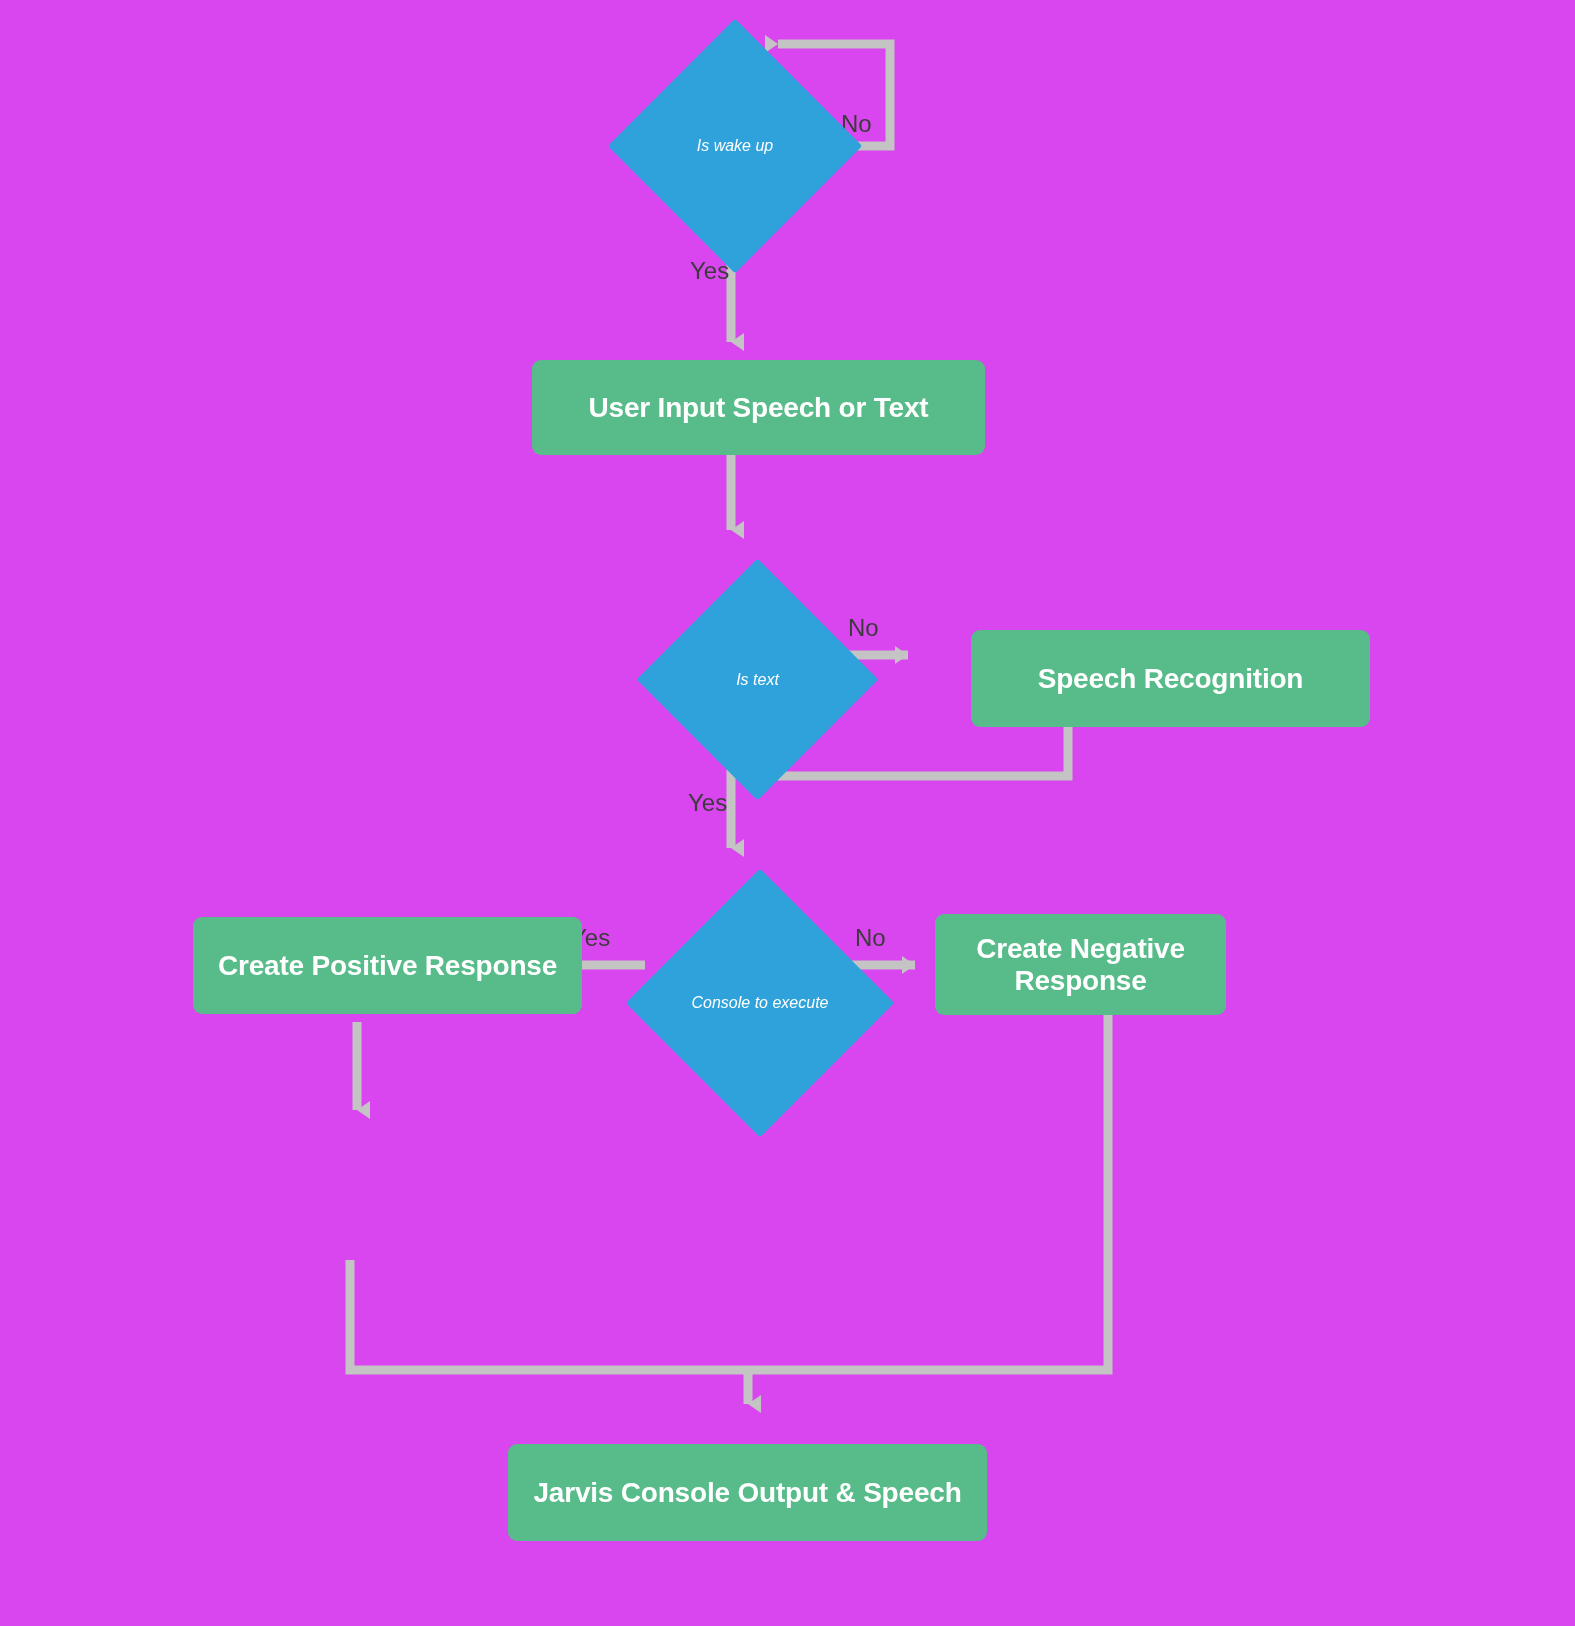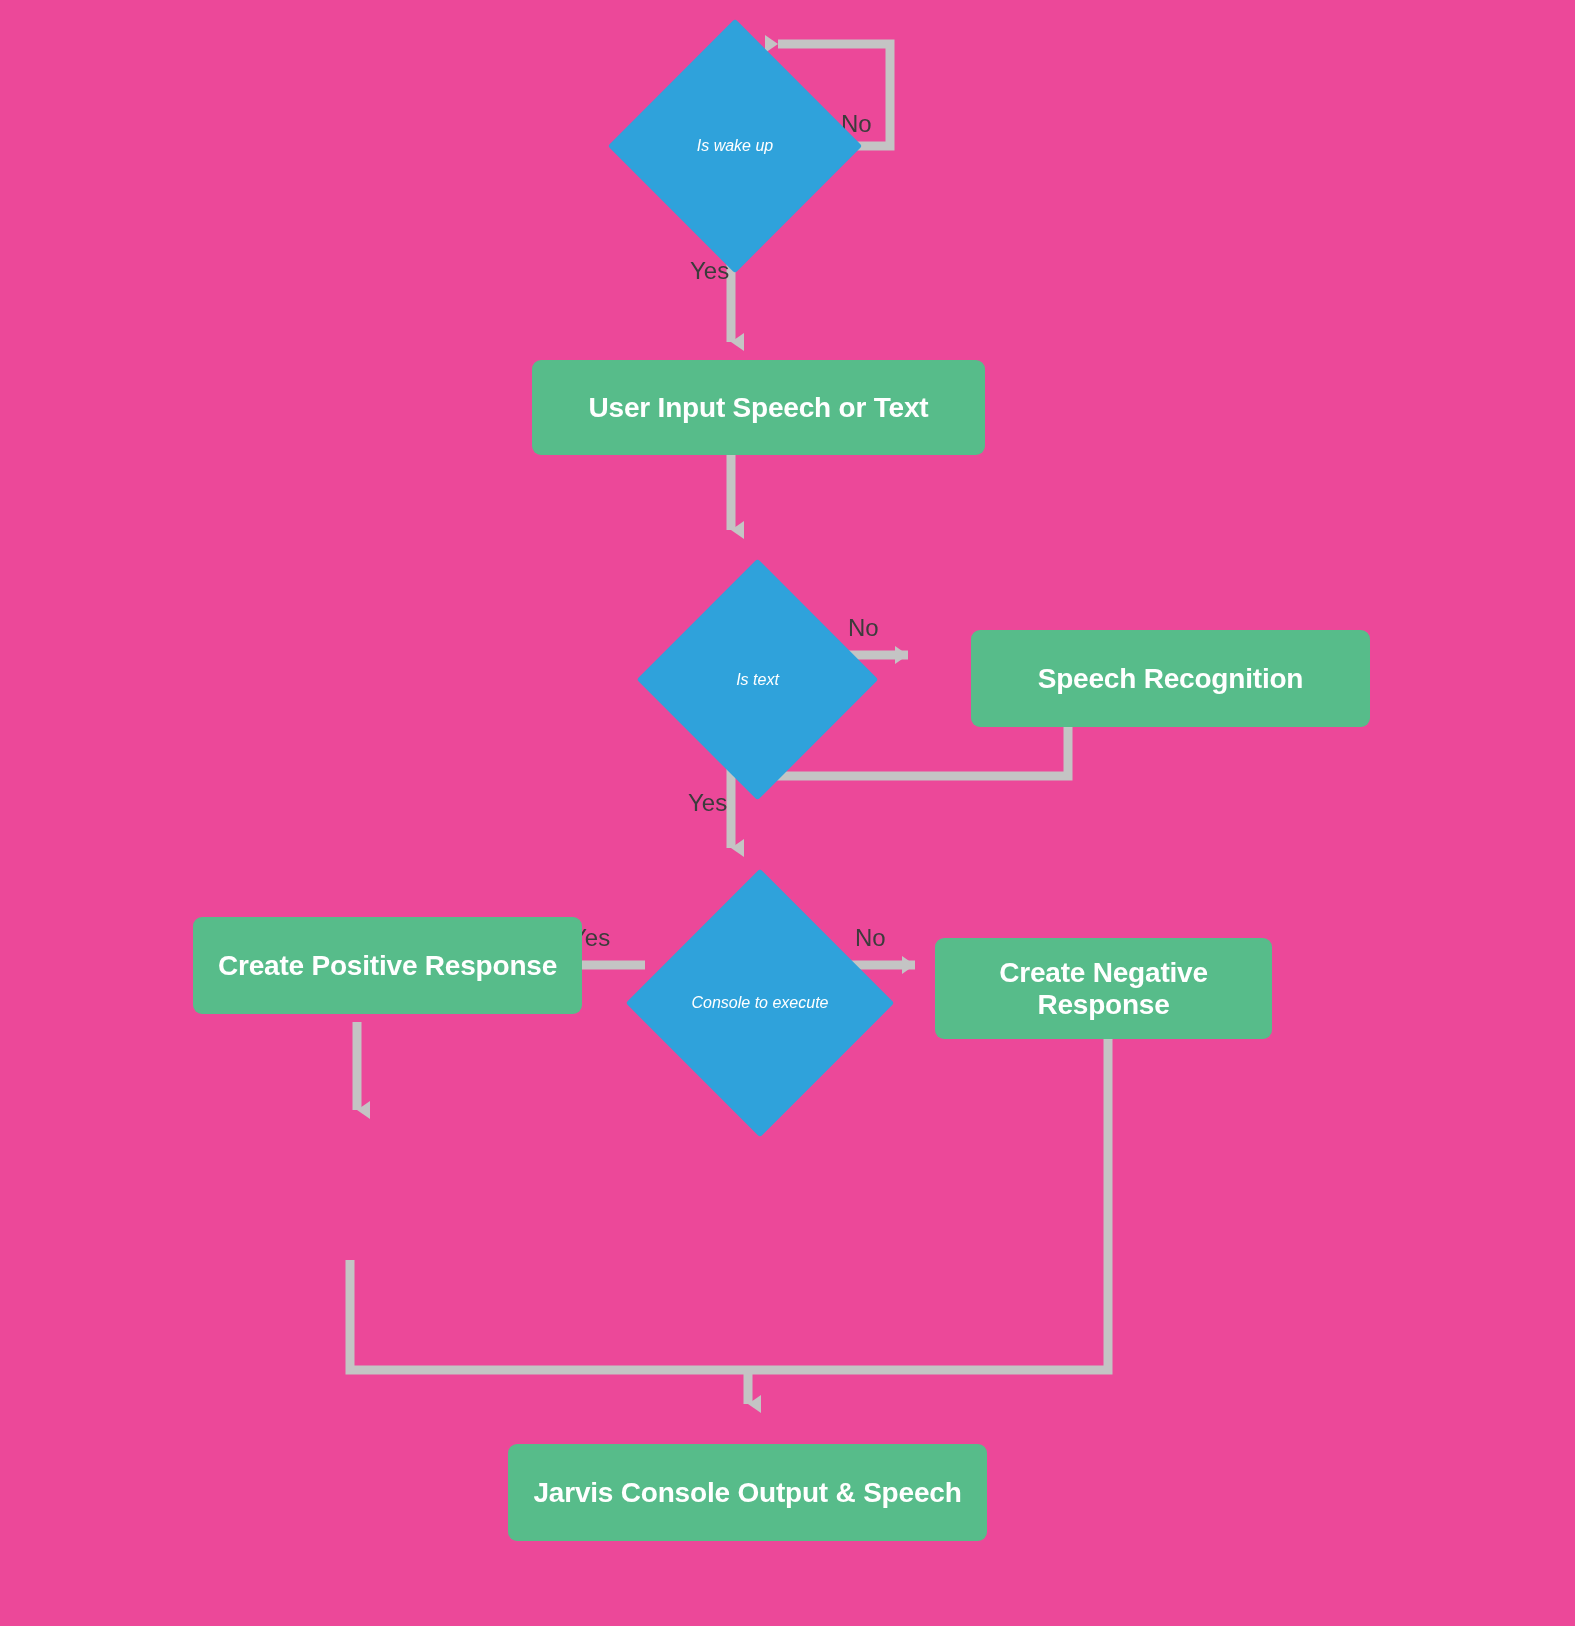--- a/index.html
+++ b/index.html
@@ -4,21 +4,21 @@
 <style>
   html, body {
     margin: 0;
     padding: 0;
     background: #ffffff;
   }
   #canvas {
     position: relative;
     width: 1575px;
     height: 1626px;
-    background: #ec4899;
+    background: #d946ef;
     overflow: hidden;
     font-family: "Liberation Sans", sans-serif;
   }
   #edges {
     position: absolute;
     left: 0;
     top: 0;
     width: 1575px;
     height: 1626px;
   }
@@ -172,21 +172,21 @@
 
   <div class="node decision" style="left:665px; top:908px; width:190px; height:190px;">
     <span class="diamond-shape"></span>
     <span class="dlabel">Console to execute</span>
   </div>
 
   <div class="node process" style="left:193px; top:917px; width:389px; height:97px;">
     <span>Create Positive Response</span>
   </div>
 
-  <div class="node process" style="left:935px; top:938px; width:337px; height:101px;">
+  <div class="node process" style="left:935px; top:914px; width:291px; height:101px;">
     <span>Create Negative Response</span>
   </div>
 
 
   <div class="node process" style="left:508px; top:1419px; width:479px; height:97px;margin-top:25px;">
     <span>Jarvis  Console Output &amp; Speech</span>
   </div>
 
 </div>
 

